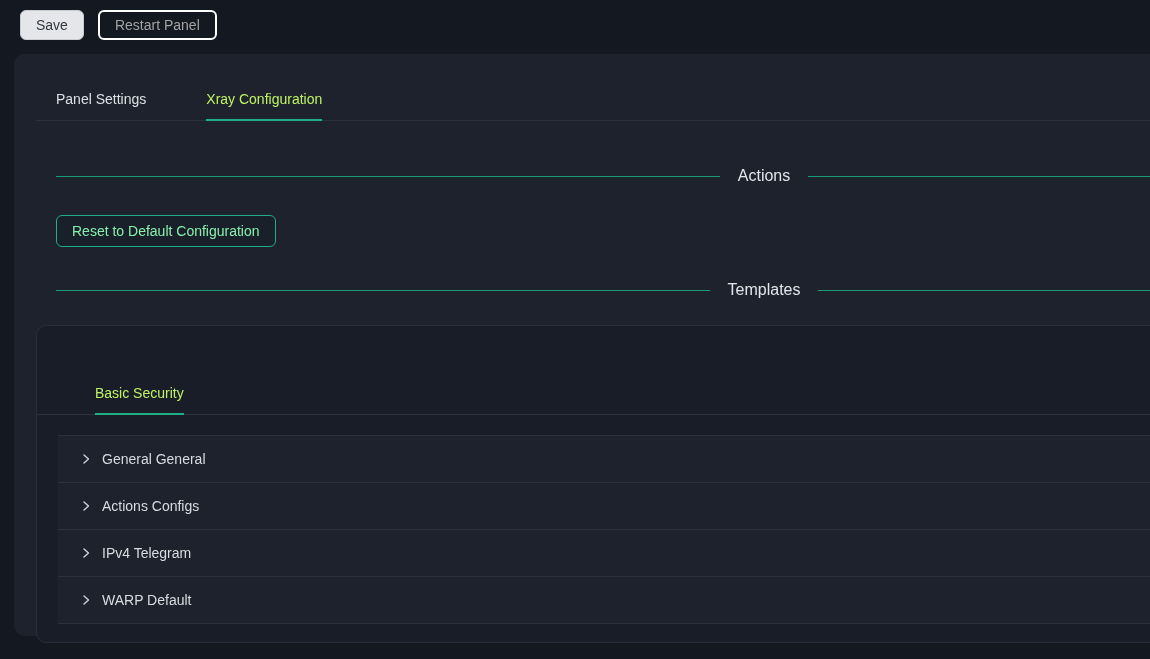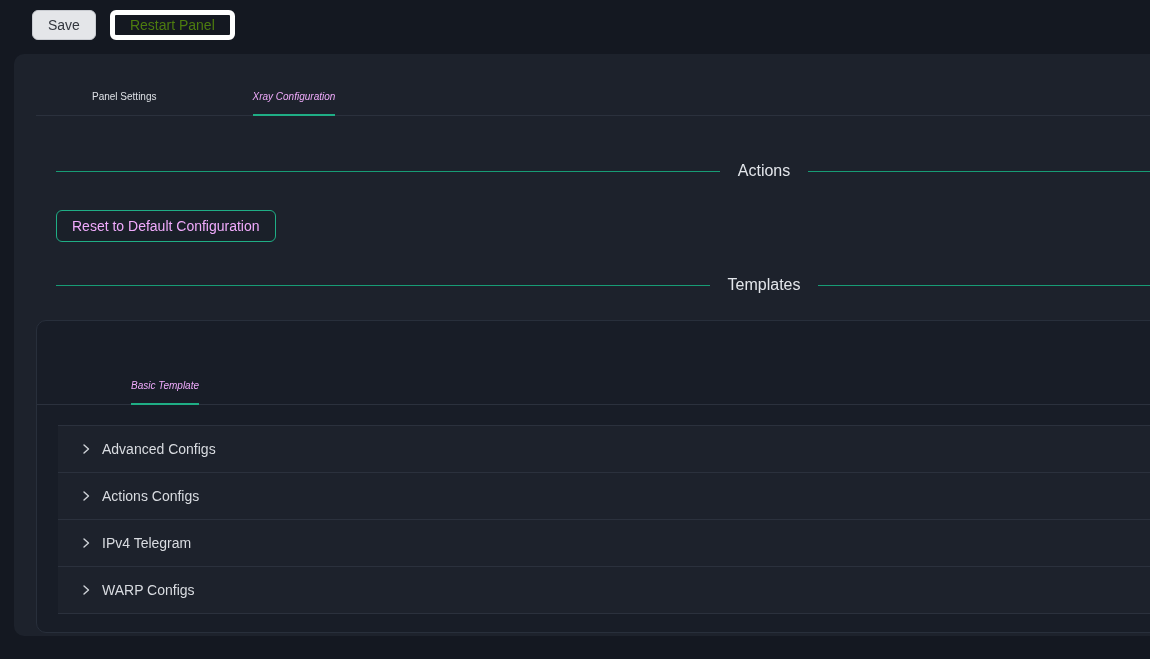--- a/index.html
+++ b/index.html
@@ -14,42 +14,42 @@
     overflow: hidden;
     position: relative;
     color: #dde0e5;
   }
 
   
   .topbar {
     height: 50px;
     display: flex;
     align-items: center;
-    padding-left: 32px;
+    padding-left: 20px;
     gap: 14px;
   }
   .btn {
     height: 30px;
     padding: 0 15px;
     font-size: 14px;
     font-family: "Liberation Sans", sans-serif;
     border-radius: 6px;
     cursor: pointer;
     display: inline-flex;
     align-items: center;
   }
   .btn-save {
     background: #e4e6e9;
     color: #33373e;
     border: 1px solid #c9ccd1;
   }
   .btn-restart {
     background: transparent;
-    color: #4d7c0f;
-    border: 5px solid #ffffff;
+    color: #a3a3a3;
+    border: 2px solid #ffffff;
   }
 
   
   .main-card {
     position: absolute;
     left: 14px;
     top: 54px;
     width: 1500px;
     height: 582px;
     background: #1d222c;
@@ -61,28 +61,27 @@
   
   .tabs {
     display: flex;
     gap: 60px;
     border-bottom: 1px solid #2b313d;
   }
   .tabs.main-tabs { padding-left: 20px; }
   .tabs.inner-tabs { padding-left: 58px; }
   .tab {
     padding: 13px 0;
-    font-size: 10px;
+    font-size: 14px;
     color: #dde0e5;
     cursor: pointer;
     position: relative;
     white-space: nowrap;
-    margin-left: 36px;
-  }
-  .tab.active { color: #f0abfc; font-style: italic; }
+  }
+  .tab.active { color: #bef264; }
   .tab.active::after {
     content: "";
     position: absolute;
     left: 0;
     right: 0;
     bottom: -1px;
     height: 2px;
     background: #1fae85;
   }
 
@@ -103,21 +102,21 @@
     color: #e3e6eb;
     white-space: nowrap;
   }
   .section-divider.templates { margin-top: 34px; }
 
   
   .btn-reset {
     margin: 30px 0 0 20px;
     height: 32px;
     background: #1a2029;
-    color: #f0abfc;
+    color: #86efac;
     border: 1px solid #1fae85;
     font-size: 14px;
   }
 
   
   .inner-card {
     margin-top: 26px;
     width: 1456px;
     box-sizing: border-box;
     background: #181d27;
@@ -179,32 +178,32 @@
   <div class="section-divider templates">
     <div class="line"></div>
     <div class="title">Templates</div>
     <div class="line"></div>
   </div>
 
   
   <div class="inner-card">
 
     <div class="tabs inner-tabs">
-      <div class="tab active">Basic Template</div>
+      <div class="tab active">Basic Security</div>
     </div>
 
     <div class="accordion">
 
       <div class="acc-item">
         <span class="chev">
           <svg width="12" height="12" viewBox="0 0 12 12" fill="none">
             <polyline points="4,2 8.5,6 4,10" stroke="#cfd3d8" stroke-width="1.4" fill="none" stroke-linecap="round" stroke-linejoin="round"></polyline>
           </svg>
         </span>
-        <span>Advanced Configs</span>
+        <span>General General</span>
       </div>
 
       <div class="acc-item">
         <span class="chev">
           <svg width="12" height="12" viewBox="0 0 12 12" fill="none">
             <polyline points="4,2 8.5,6 4,10" stroke="#cfd3d8" stroke-width="1.4" fill="none" stroke-linecap="round" stroke-linejoin="round"></polyline>
           </svg>
         </span>
         <span>Actions Configs</span>
       </div>
@@ -217,18 +216,18 @@
         </span>
         <span>IPv4 Telegram</span>
       </div>
 
       <div class="acc-item">
         <span class="chev">
           <svg width="12" height="12" viewBox="0 0 12 12" fill="none">
             <polyline points="4,2 8.5,6 4,10" stroke="#cfd3d8" stroke-width="1.4" fill="none" stroke-linecap="round" stroke-linejoin="round"></polyline>
           </svg>
         </span>
-        <span>WARP Configs</span>
+        <span>WARP Default</span>
       </div>
 
     </div>
   </div>
 </div>
 
 </body></html>

